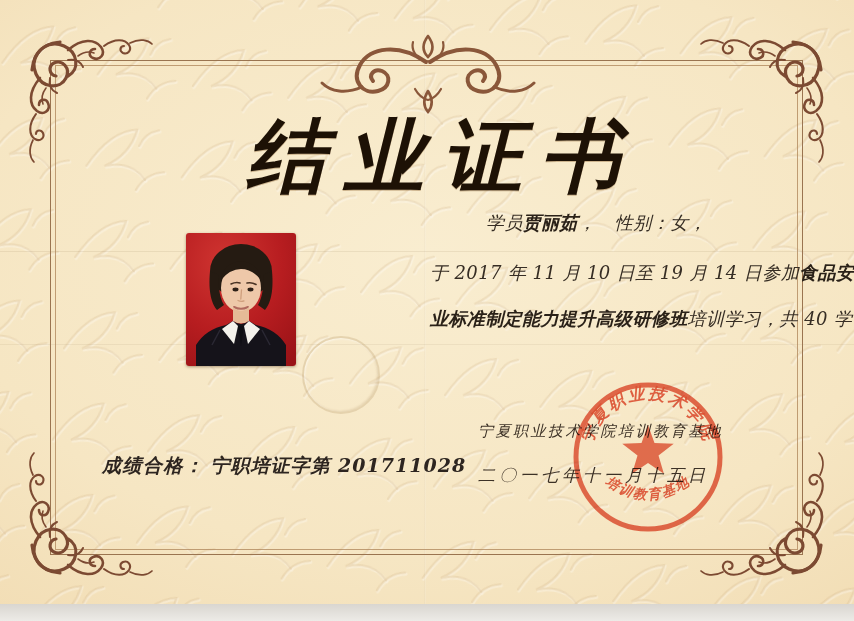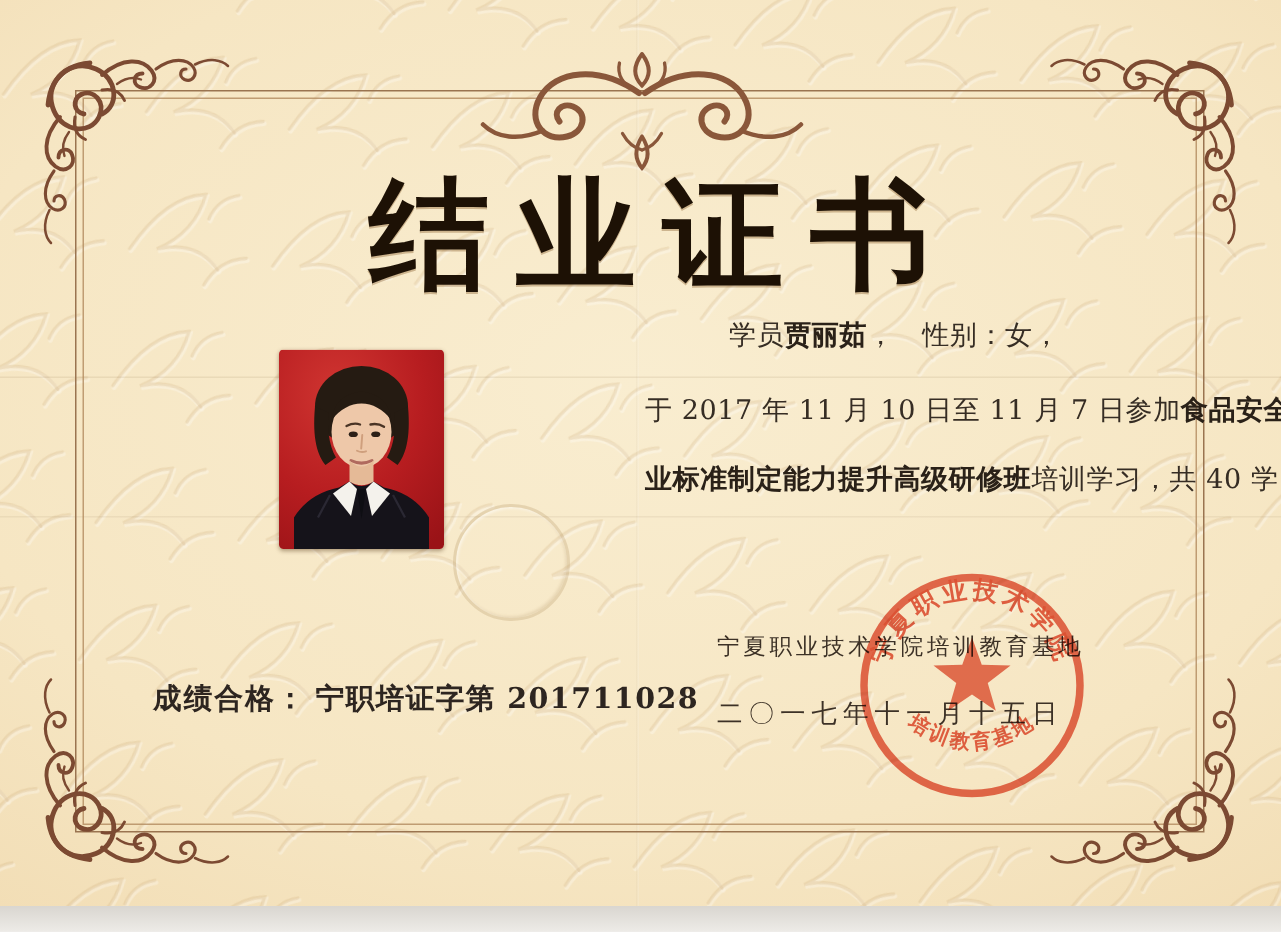--- a/index.html
+++ b/index.html
@@ -1,21 +1,21 @@
 <!DOCTYPE html>
 <html><head>
 <meta charset="utf-8">
 <style>
   html,body{margin:0;padding:0;}
   body{
     width:854px;height:621px;overflow:hidden;
     background:#e9e6e1;
     font-family:"DejaVu Serif","Liberation Serif",serif;
   }
-  .scan{position:relative;width:854px;height:609px;}
+  .scan{position:relative;width:854px;height:609px;font-style:italic;}
   
   .paper{
     position:absolute;left:0;top:0;width:854px;height:604px;
     background:
       radial-gradient(130% 120% at 50% 42%, #f9edd0 0%, #f6e6c3 42%, #f0d9ae 74%, #e7cc96 100%);
     box-shadow:0 2px 5px rgba(90,80,60,.35);
   }
   .scan-strip{position:absolute;left:0;top:604px;width:854px;height:17px;
     background:linear-gradient(#d9d6d0,#edebe7);}
   .emboss-layer{position:absolute;left:0;top:0;width:854px;height:604px;opacity:.55;}
@@ -172,21 +172,21 @@
         <path d="M47 88 L 36 96 L 48 111 L 52 93 Z" fill="#f4f2ec"></path>
         <path d="M63 88 L 74 96 L 62 111 L 58 93 Z" fill="#f4f2ec"></path>
         <path d="M52 93 L 58 93 L 55 113 Z" fill="#0e0e13"></path>
         <path d="M34 97 L 26 112 M76 97 L 84 112" stroke="#2a2833" stroke-width="1.5" fill="none"></path>
       </svg>
     </div>
 
     <div class="steel-seal"></div>
 
     <div class="bodyline bl1"><span>学员</span><span class="fill-in">贾丽茹</span><span>，　性别：</span><span>女</span><span>，</span></div>
-    <div class="bodyline bl2"><span>于 2017 年 11 月 10 日至 11 月 7 日参加</span><span class="fill-in">食品安全企</span></div>
+    <div class="bodyline bl2"><span>于 2017 年 11 月 10 日至 19 月 14 日参加</span><span class="fill-in">食品安全企</span></div>
     <div class="bodyline bl3"><span class="fill-in">业标准制定能力提升高级研修班</span><span>培训学习，共 40 学</span></div>
 
     <div class="sign-block">
       <div class="issuer">宁夏职业技术学院培训教育基地</div>
       <div class="issue-date">二〇一七年十一月十五日</div>
     </div>
 
     <div class="certno"><span>成绩合格：</span><span class="num">宁职培证字第 201711028</span></div>
 
     <svg class="seal" viewBox="0 0 158 158" xmlns="http://www.w3.org/2000/svg">

